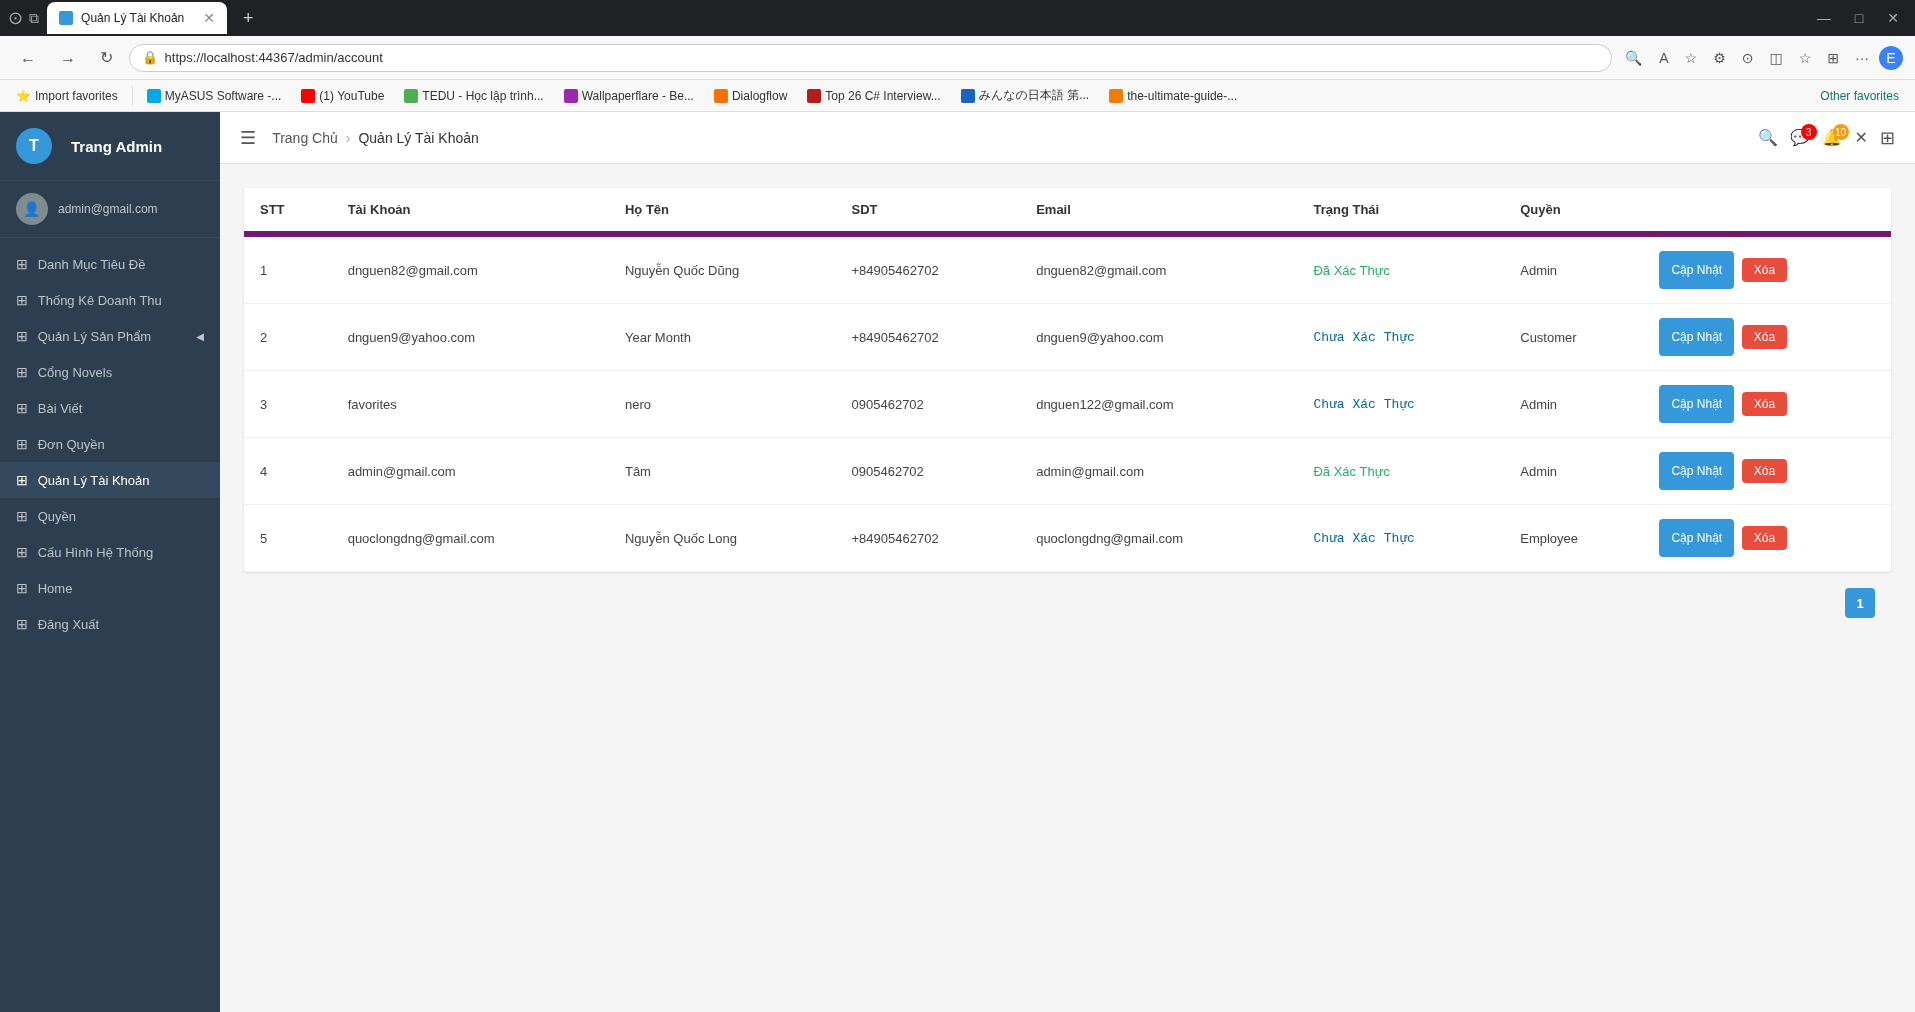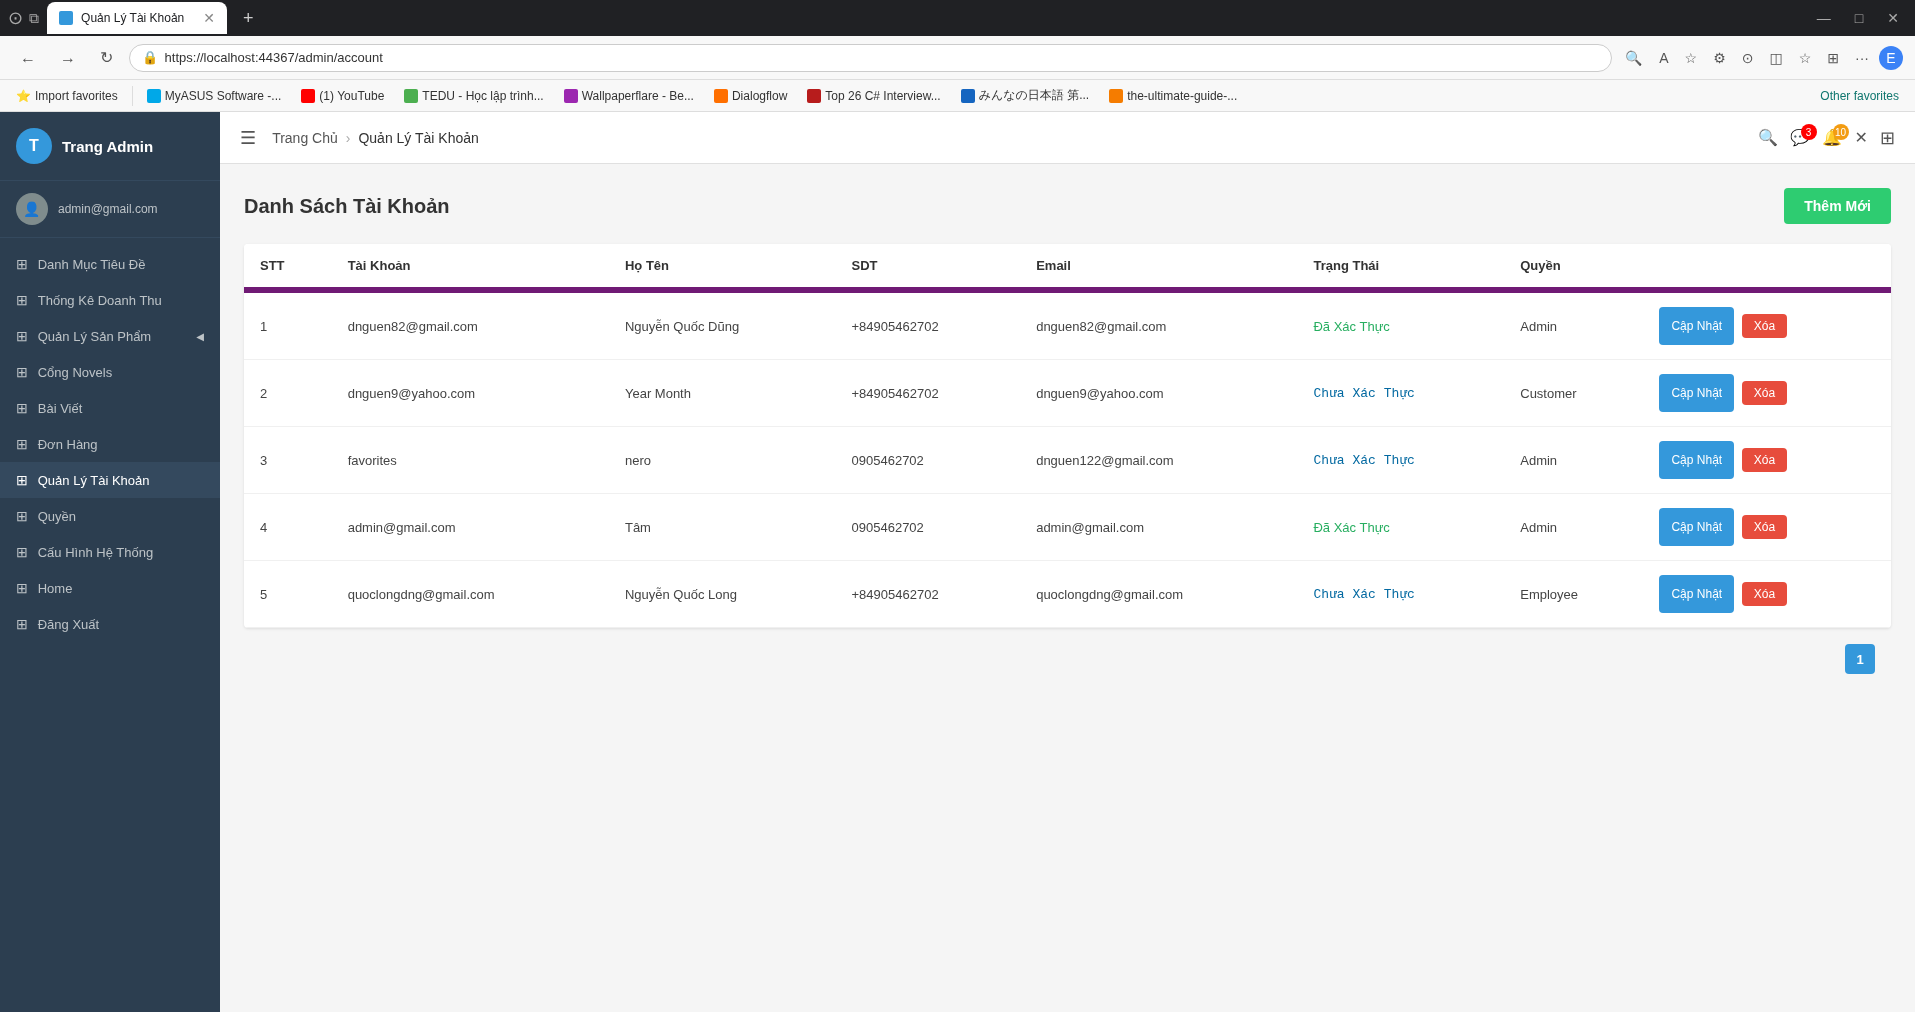--- a/index.html
+++ b/index.html
@@ -26,21 +26,21 @@
     .bookmark-sep { width: 1px; height: 20px; background: #ddd; margin: 0 2px; }
     .bookmarks-more { margin-left: auto; font-size: 12px; color: #0f766e; cursor: pointer; padding: 2px 8px; border-radius: 4px; }
 
     
     .app-container { display: flex; flex: 1; overflow: hidden; }
 
     
     .sidebar { width: 220px; background: #2c3e50; color: #ecf0f1; display: flex; flex-direction: column; min-height: 0; }
     .sidebar-header { padding: 16px; display: flex; align-items: center; gap: 10px; border-bottom: 1px solid #34495e; }
     .sidebar-logo { width: 36px; height: 36px; background: #3498db; border-radius: 50%; display: flex; align-items: center; justify-content: center; color: white; font-weight: bold; font-size: 16px; flex-shrink: 0; }
-    .sidebar-title { font-size: 15px; font-weight: bold; color: #fff; }
+    .sidebar-title { font-size: 15px; font-weight: bold; color: #fff; margin-left: 9px; }
     .sidebar-user { padding: 12px 16px; display: flex; align-items: center; gap: 10px; border-bottom: 1px solid #34495e; }
     .sidebar-avatar { width: 32px; height: 32px; background: #7f8c8d; border-radius: 50%; display: flex; align-items: center; justify-content: center; color: white; font-size: 14px; flex-shrink: 0; }
     .sidebar-username { font-size: 12px; color: #bdc3c7; }
     .sidebar-nav { flex: 1; overflow-y: auto; padding: 8px 0; }
     .sidebar-item { display: flex; align-items: center; gap: 10px; padding: 10px 16px; cursor: pointer; color: #bdc3c7; font-size: 13px; transition: background 0.2s; }
     .sidebar-item.active { background: #34495e; color: #fff; }
     .sidebar-item-icon { font-size: 14px; flex-shrink: 0; }
     .sidebar-item-arrow { margin-left: auto; font-size: 10px; }
 
     
@@ -200,21 +200,21 @@
         <div class="sidebar-item">
           <span class="sidebar-item-icon">⊞</span>
           <span>Cổng Novels</span>
         </div>
         <div class="sidebar-item">
           <span class="sidebar-item-icon">⊞</span>
           <span>Bài Viết</span>
         </div>
         <div class="sidebar-item">
           <span class="sidebar-item-icon">⊞</span>
-          <span>Đơn Hàng</span>
+          <span>Đơn Quyền</span>
         </div>
         <div class="sidebar-item active">
           <span class="sidebar-item-icon">⊞</span>
           <span>Quản Lý Tài Khoản</span>
         </div>
         <div class="sidebar-item">
           <span class="sidebar-item-icon">⊞</span>
           <span>Quyền</span>
         </div>
         <div class="sidebar-item">
@@ -250,24 +250,20 @@
           <button class="topbar-icon-btn">
             🔔
             <span class="badge badge-yellow">10</span>
           </button>
           <button class="topbar-icon-btn">✕</button>
           <button class="topbar-icon-btn apps-icon">⊞</button>
         </div>
       </div>
 
       <div class="main-body">
-        <div class="page-header">
-          <h1 class="page-title">Danh Sách Tài Khoản</h1>
-          <button class="btn-add">Thêm Mới</button>
-        </div>
 
 
         <div class="table-container">
           <table>
             <thead>
               <tr>
                 <th>STT</th>
                 <th>Tài Khoản</th>
                 <th>Họ Tên</th>
                 <th>SDT</th>

